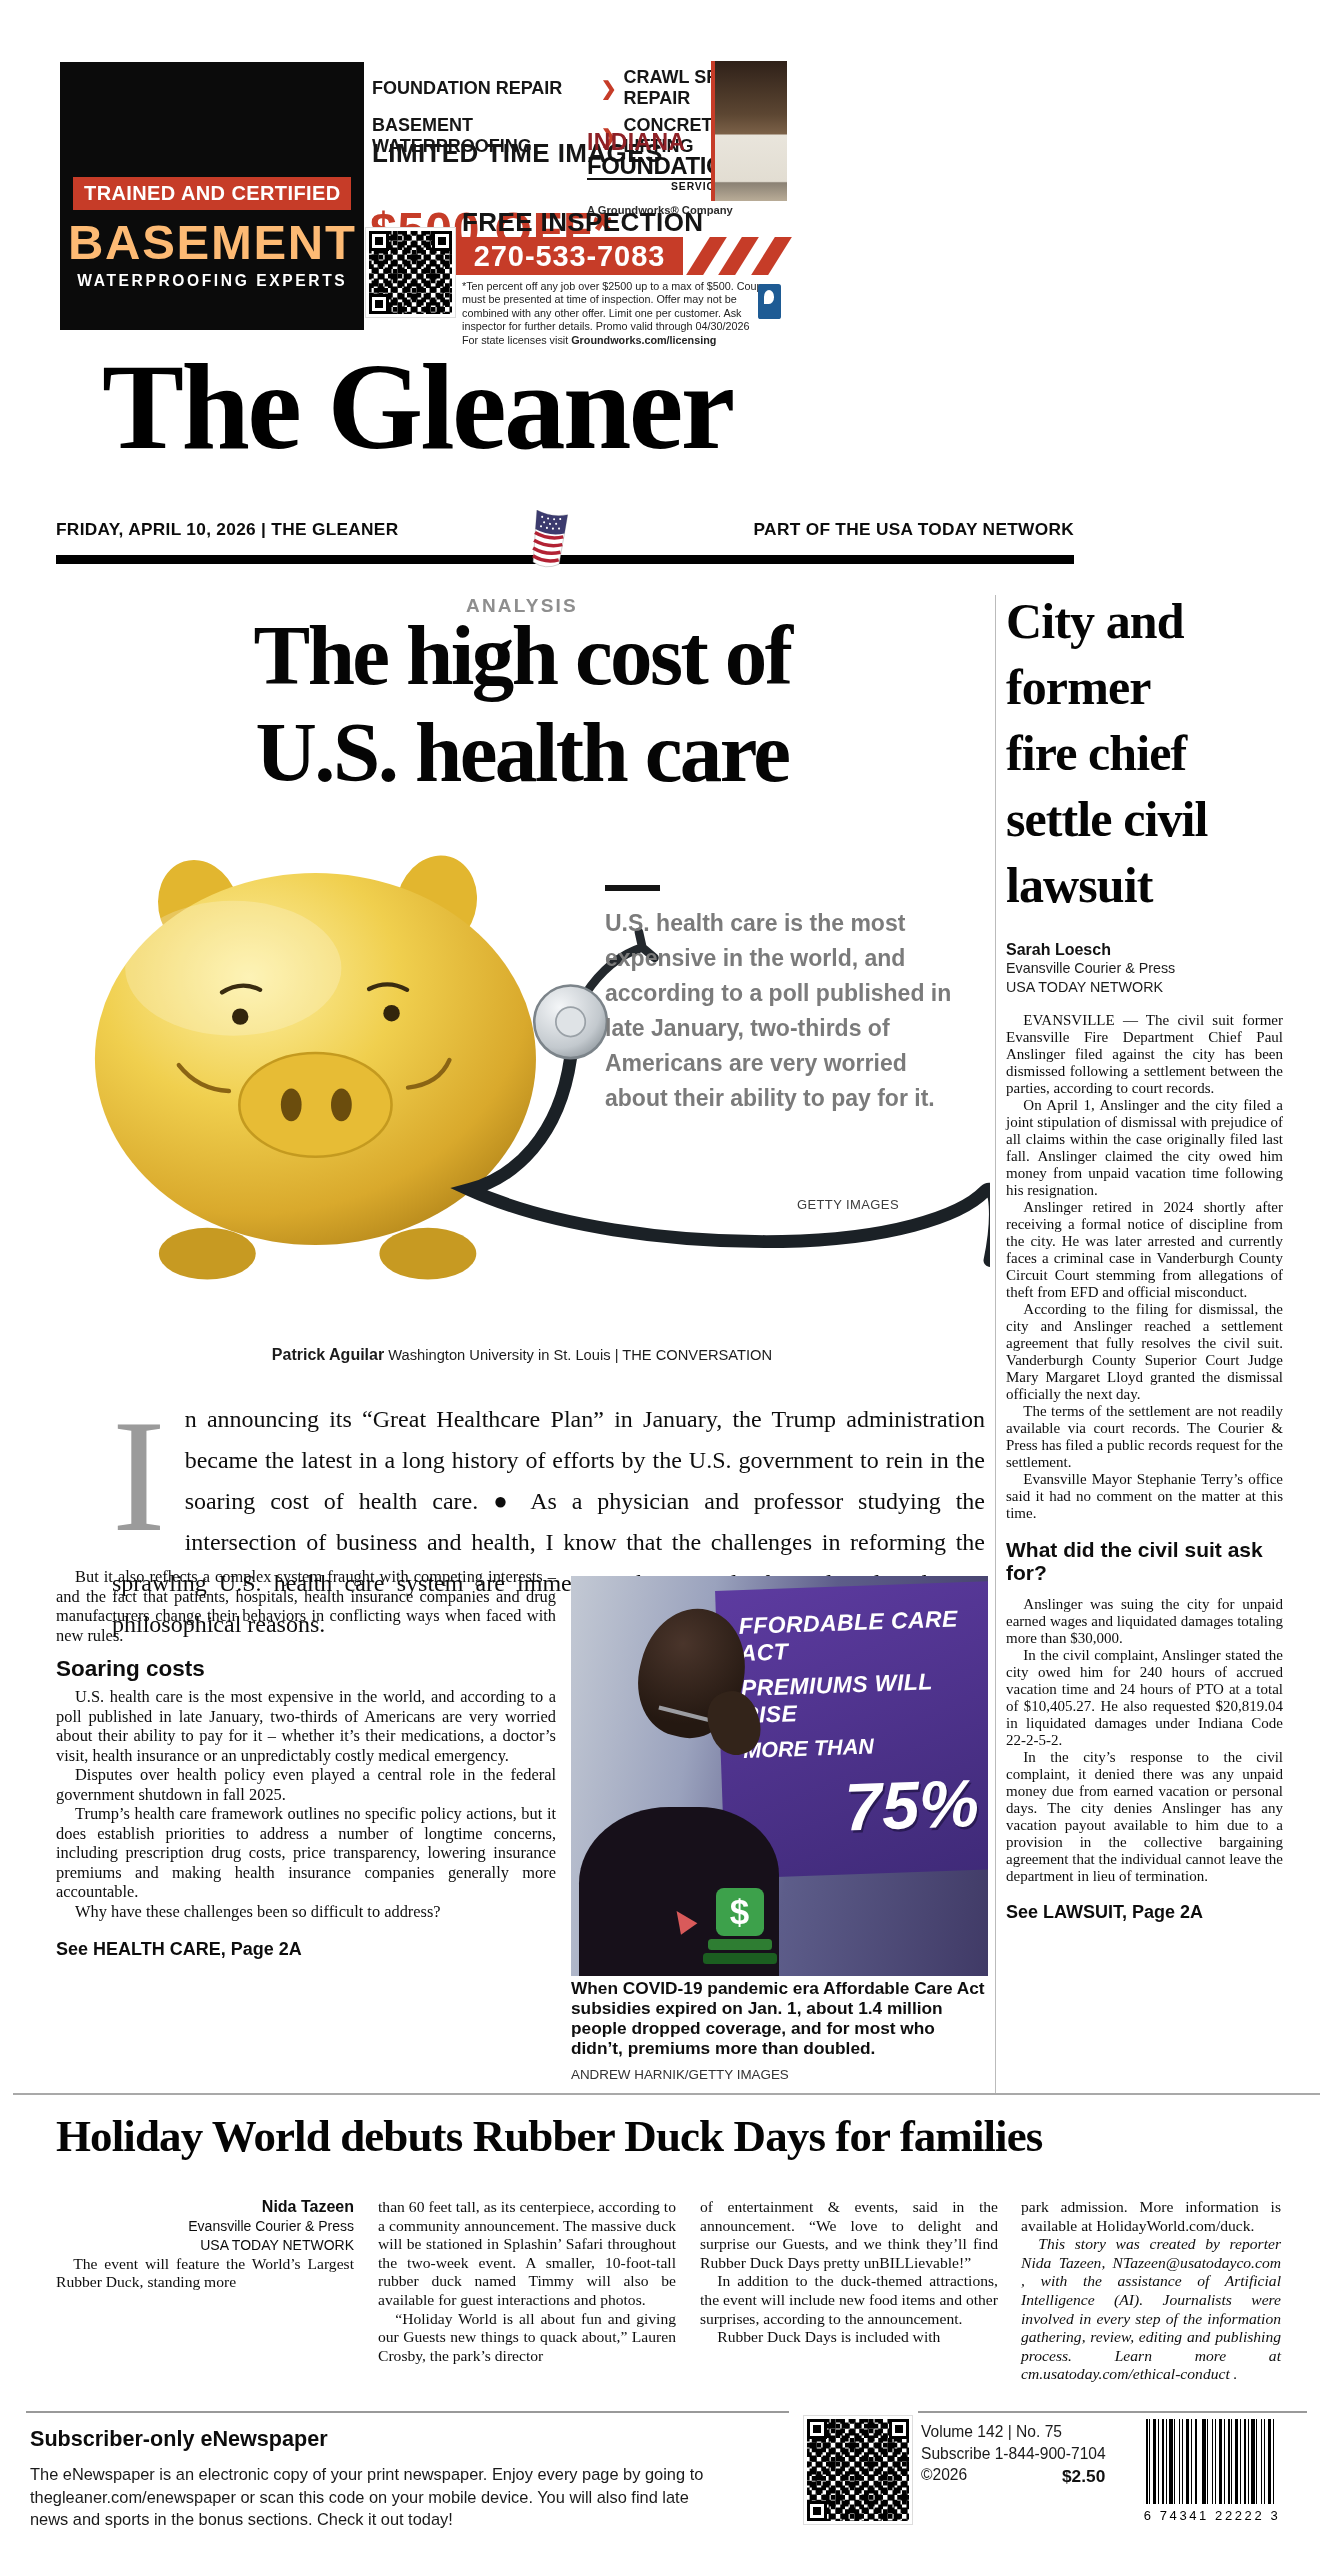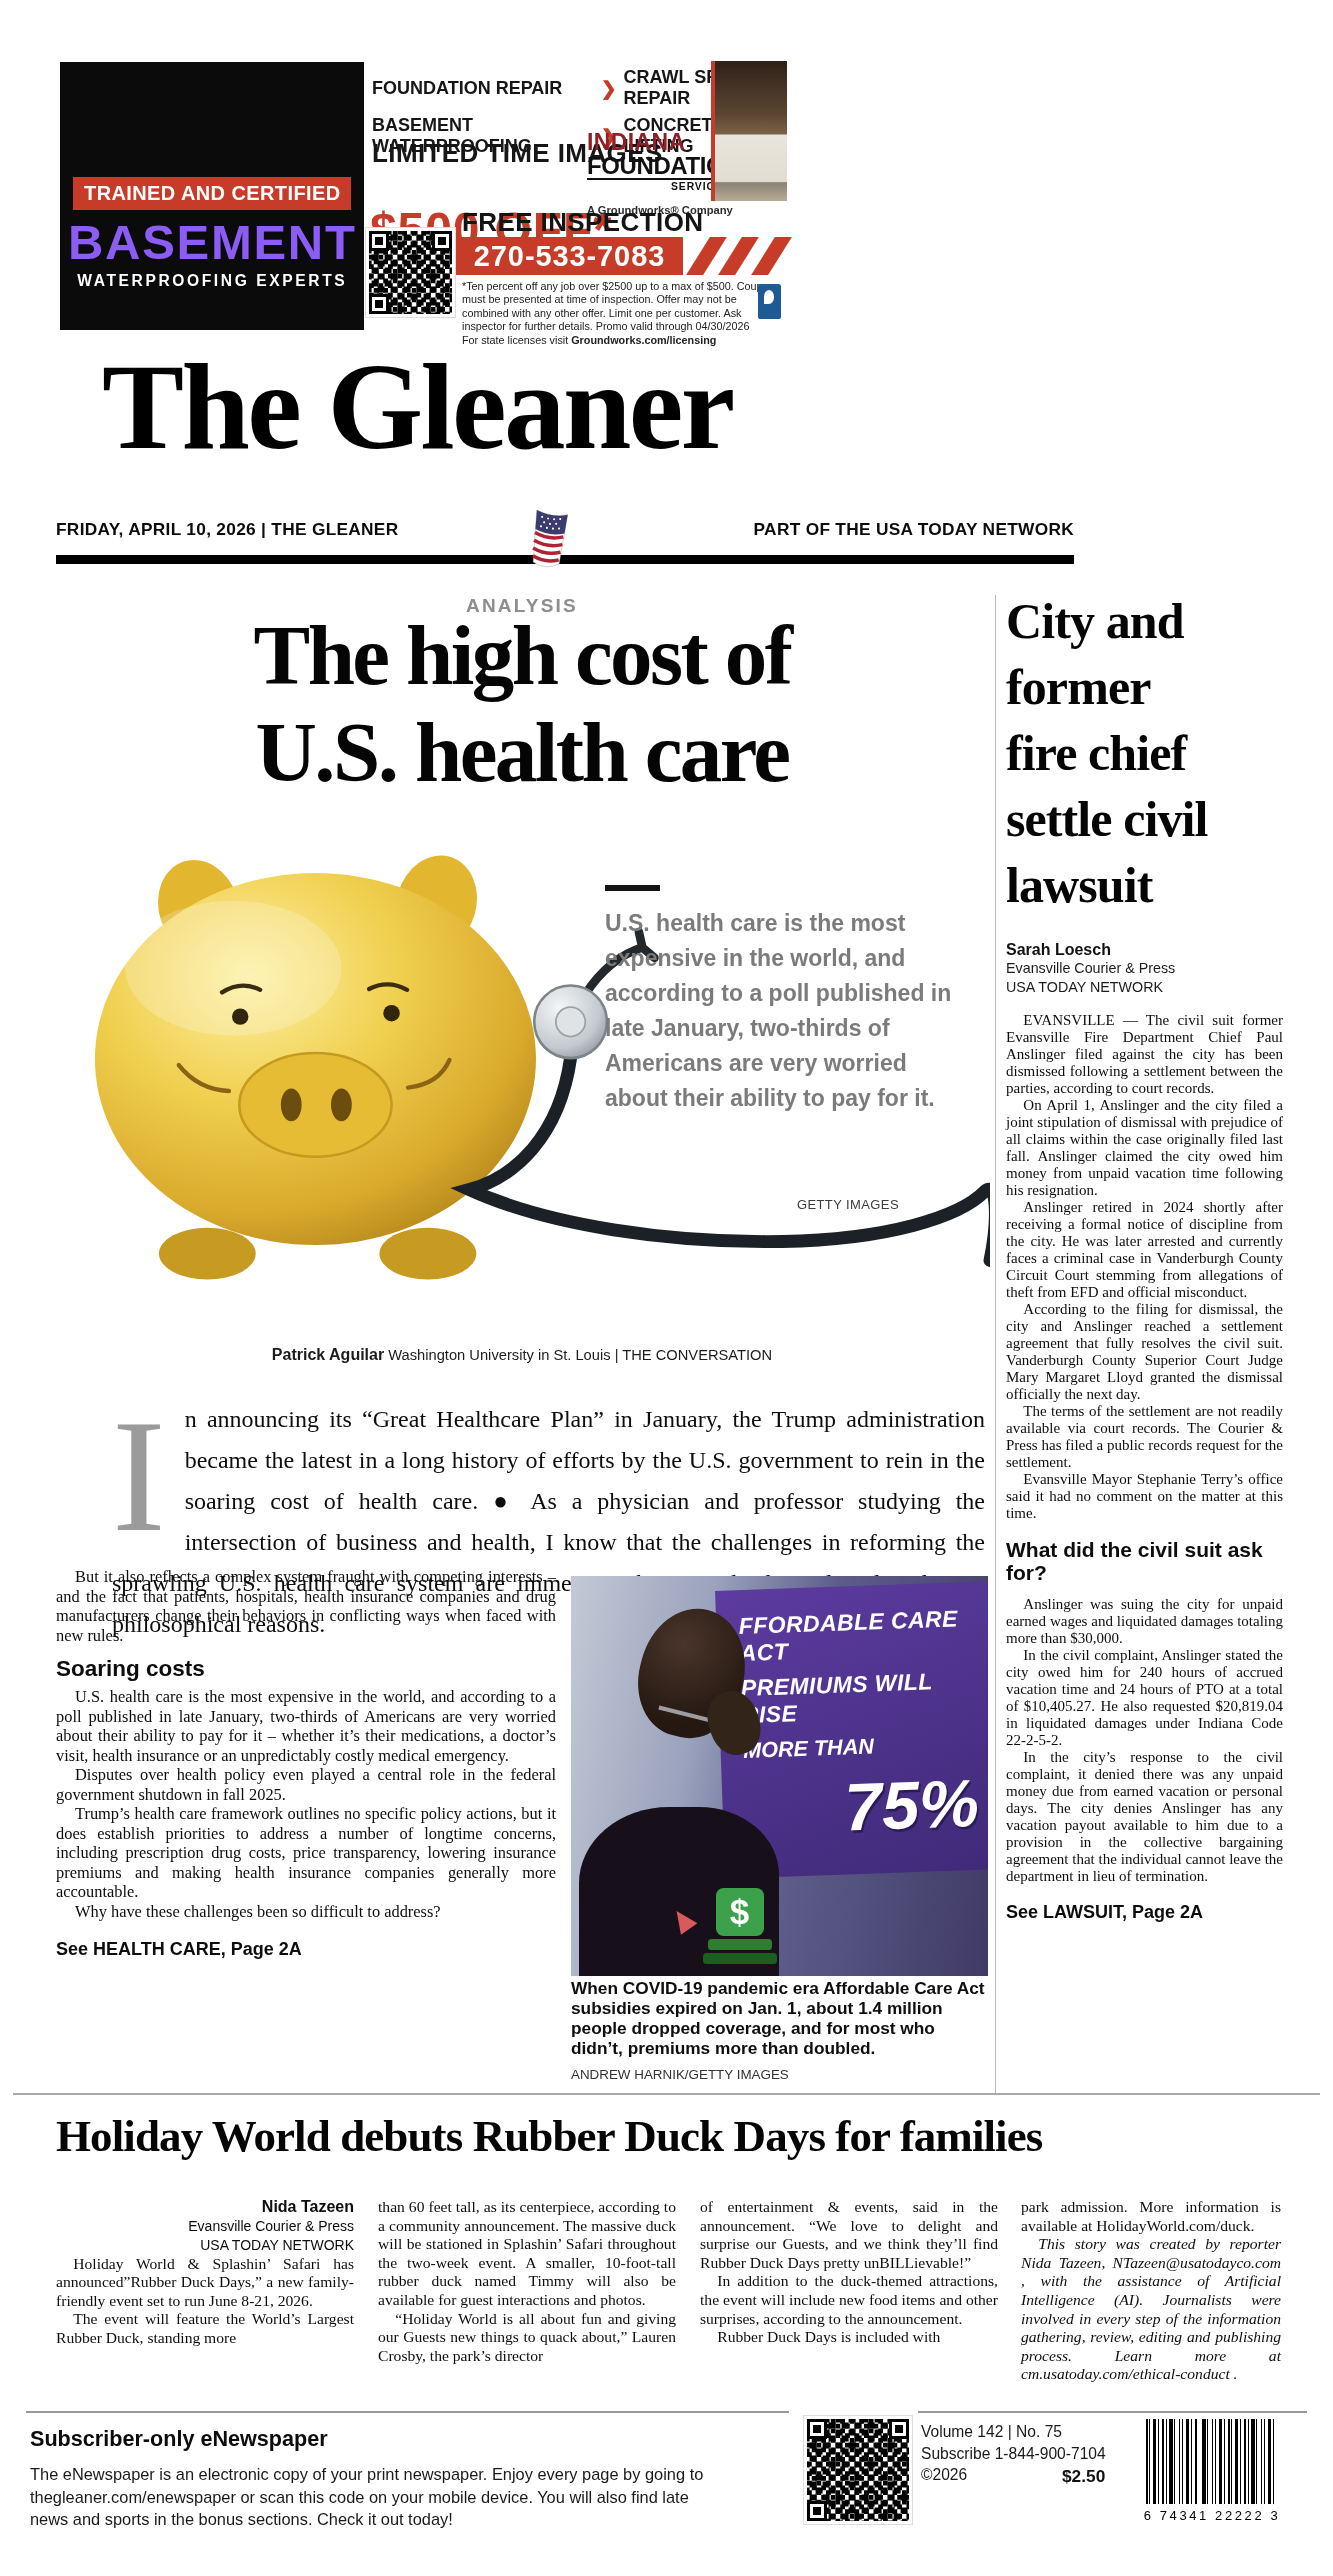--- a/index.html
+++ b/index.html
@@ -4,21 +4,21 @@
 <style>
   html,body{margin:0;padding:0;background:#fff;}
   body{width:1333px;height:2576px;font-family:"Liberation Sans",sans-serif;color:#111;position:relative;}
   .page{position:absolute;inset:0;overflow:hidden;}
   .abs{position:absolute;}
 
   
   .ad{left:56px;top:57px;width:731px;height:327px;}
   .ad-badge{position:absolute;left:4.3px;top:5.2px;width:304px;height:268px;background:#0b0b0b;}
   .ad-badge-band{position:absolute;left:13px;right:13px;top:115px;height:33px;background:#c63c28;color:#fff;font-weight:bold;font-size:20px;line-height:33px;text-align:center;letter-spacing:0.4px;}
-  .ad-badge-big{position:absolute;left:0;right:0;top:152px;color:#8b5cf6;font-weight:bold;font-size:49px;text-align:center;letter-spacing:1.7px;}
+  .ad-badge-big{position:absolute;left:0;right:0;top:152px;color:#fdba74;font-weight:bold;font-size:49px;text-align:center;letter-spacing:1.7px;}
   .ad-badge-sub{position:absolute;left:0;right:0;top:210px;color:#fff;font-size:15.6px;text-align:center;letter-spacing:2.6px;font-weight:bold;}
   .ad-services{position:absolute;left:316px;top:10.4px;display:grid;grid-template-columns:auto 22.5px auto;column-gap:3.5px;row-gap:6px;font-weight:bold;font-size:18px;color:#161616;align-items:center;}
   .chev{color:#c63c28;font-weight:bold;font-size:19px;text-align:center;}
   .ad-offer-label{position:absolute;left:316px;top:81px;font-weight:bold;font-size:26px;color:#161616;letter-spacing:0.4px;}
   .ad-offer-value{position:absolute;left:314px;top:109px;font-weight:bold;font-size:48px;color:#c63c28;letter-spacing:0.9px;margin-top:36px;}
   .ad-brand{position:absolute;left:531px;top:74px;width:147px;}
   .ad-brand-1{color:#8e2026;font-weight:bold;font-size:23px;letter-spacing:0.4px;line-height:23px;}
   .ad-brand-2{color:#111;font-weight:bold;font-size:24px;letter-spacing:-0.4px;line-height:24px;}
   .ad-brand-3{color:#111;font-weight:bold;font-size:10.4px;text-align:right;letter-spacing:0.9px;border-top:2.6px solid #111;padding-top:0.9px;}
   .ad-brand-tag{margin-top:12px;font-size:11.2px;font-weight:bold;color:#2c2c2c;}
@@ -311,21 +311,20 @@
 
   <div class="abs section-rule"></div>
   <h2 class="abs duck-headline">Holiday World debuts Rubber Duck Days for families</h2>
   <div class="abs duck-col dc1">
     <div class="d-byline">
       <div class="nm">Nida Tazeen</div>
       <div class="org">Evansville Courier &amp; Press</div>
       <div class="org">USA TODAY NETWORK</div>
     </div>
     <div>
-        <p>Holiday World &amp; Splashin’ Safari has announced”Rubber Duck Days,” a new family-friendly event set to run June 8-21, 2026.</p>
         <p>The event will feature the World’s Largest Rubber Duck, standing more</p>
       </div>
   </div>
   <div class="abs duck-col dc2">
       <p class="cont">than 60 feet tall, as its centerpiece, according to a community announcement. The massive duck will be stationed in Splashin’ Safari throughout the two-week event. A smaller, 10-foot-tall rubber duck named Timmy will also be available for guest interactions and photos.</p>
       <p>“Holiday World is all about fun and giving our Guests new things to quack about,” Lauren Crosby, the park’s director</p>
     </div>
   <div class="abs duck-col dc3">
       <p class="cont">of entertainment &amp; events, said in the announcement. “We love to delight and surprise our Guests, and we think they’ll find Rubber Duck Days pretty unBILLievable!”</p>
       <p>In addition to the duck-themed attractions, the event will include new food items and other surprises, according to the announcement.</p>

